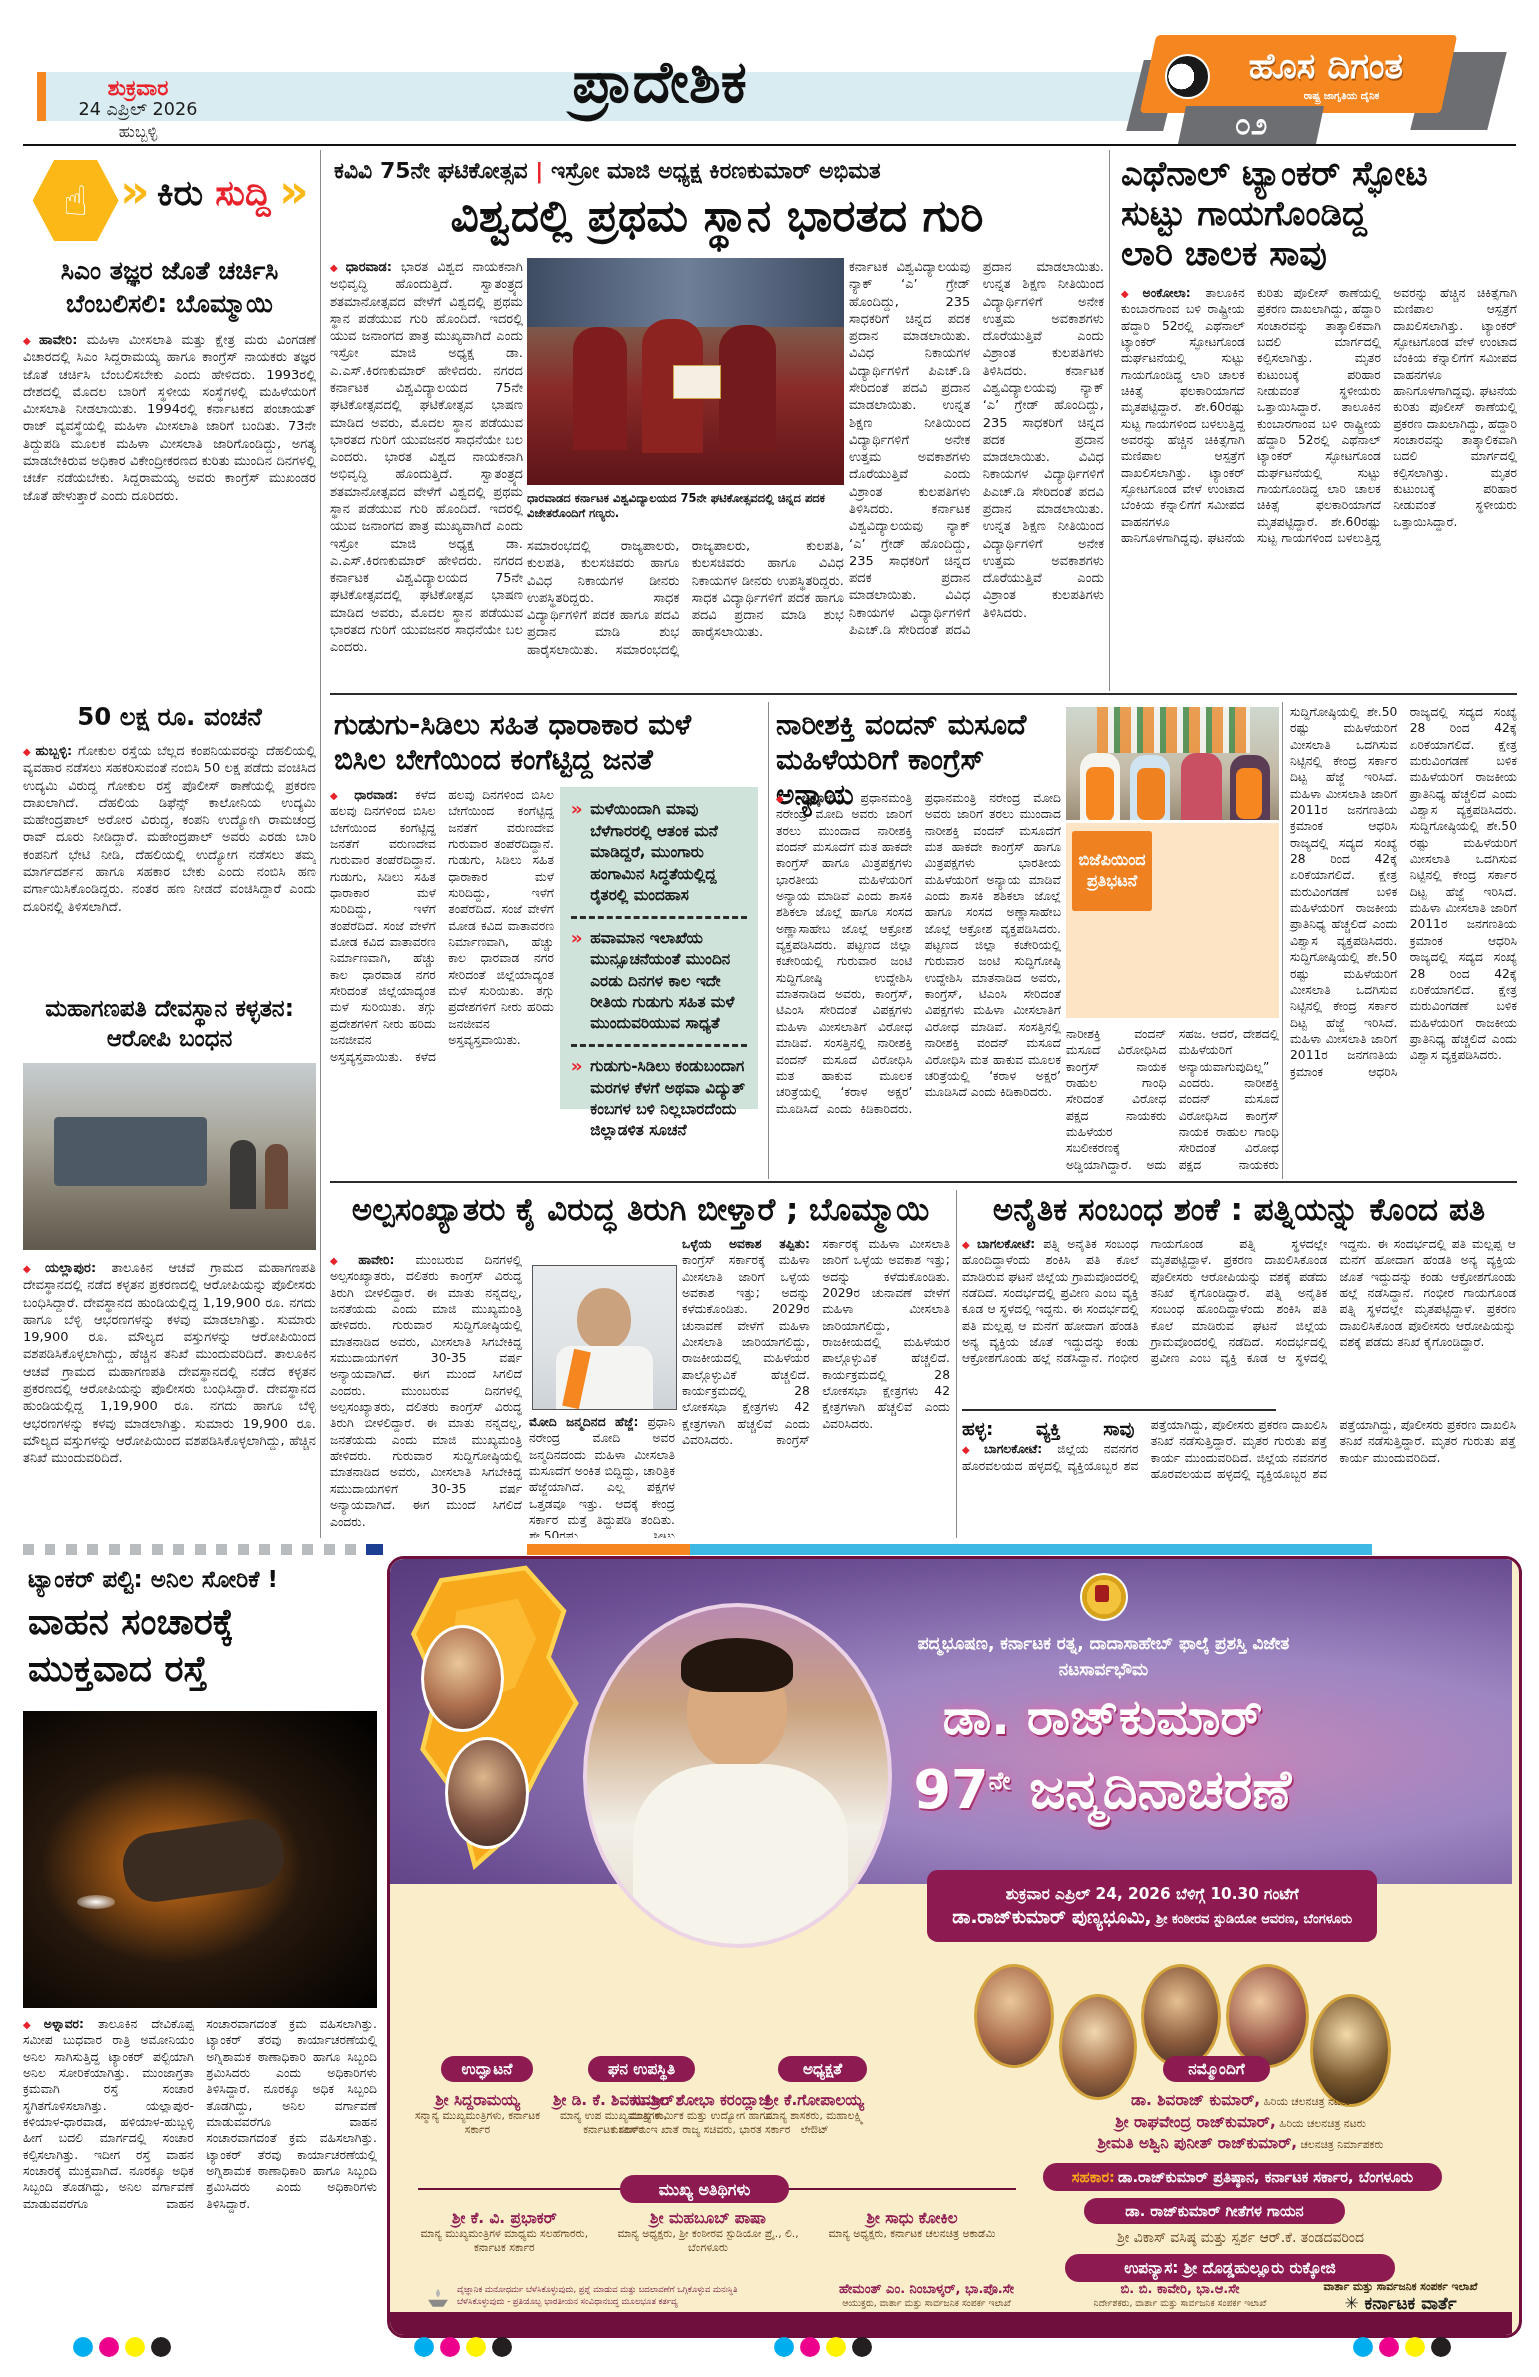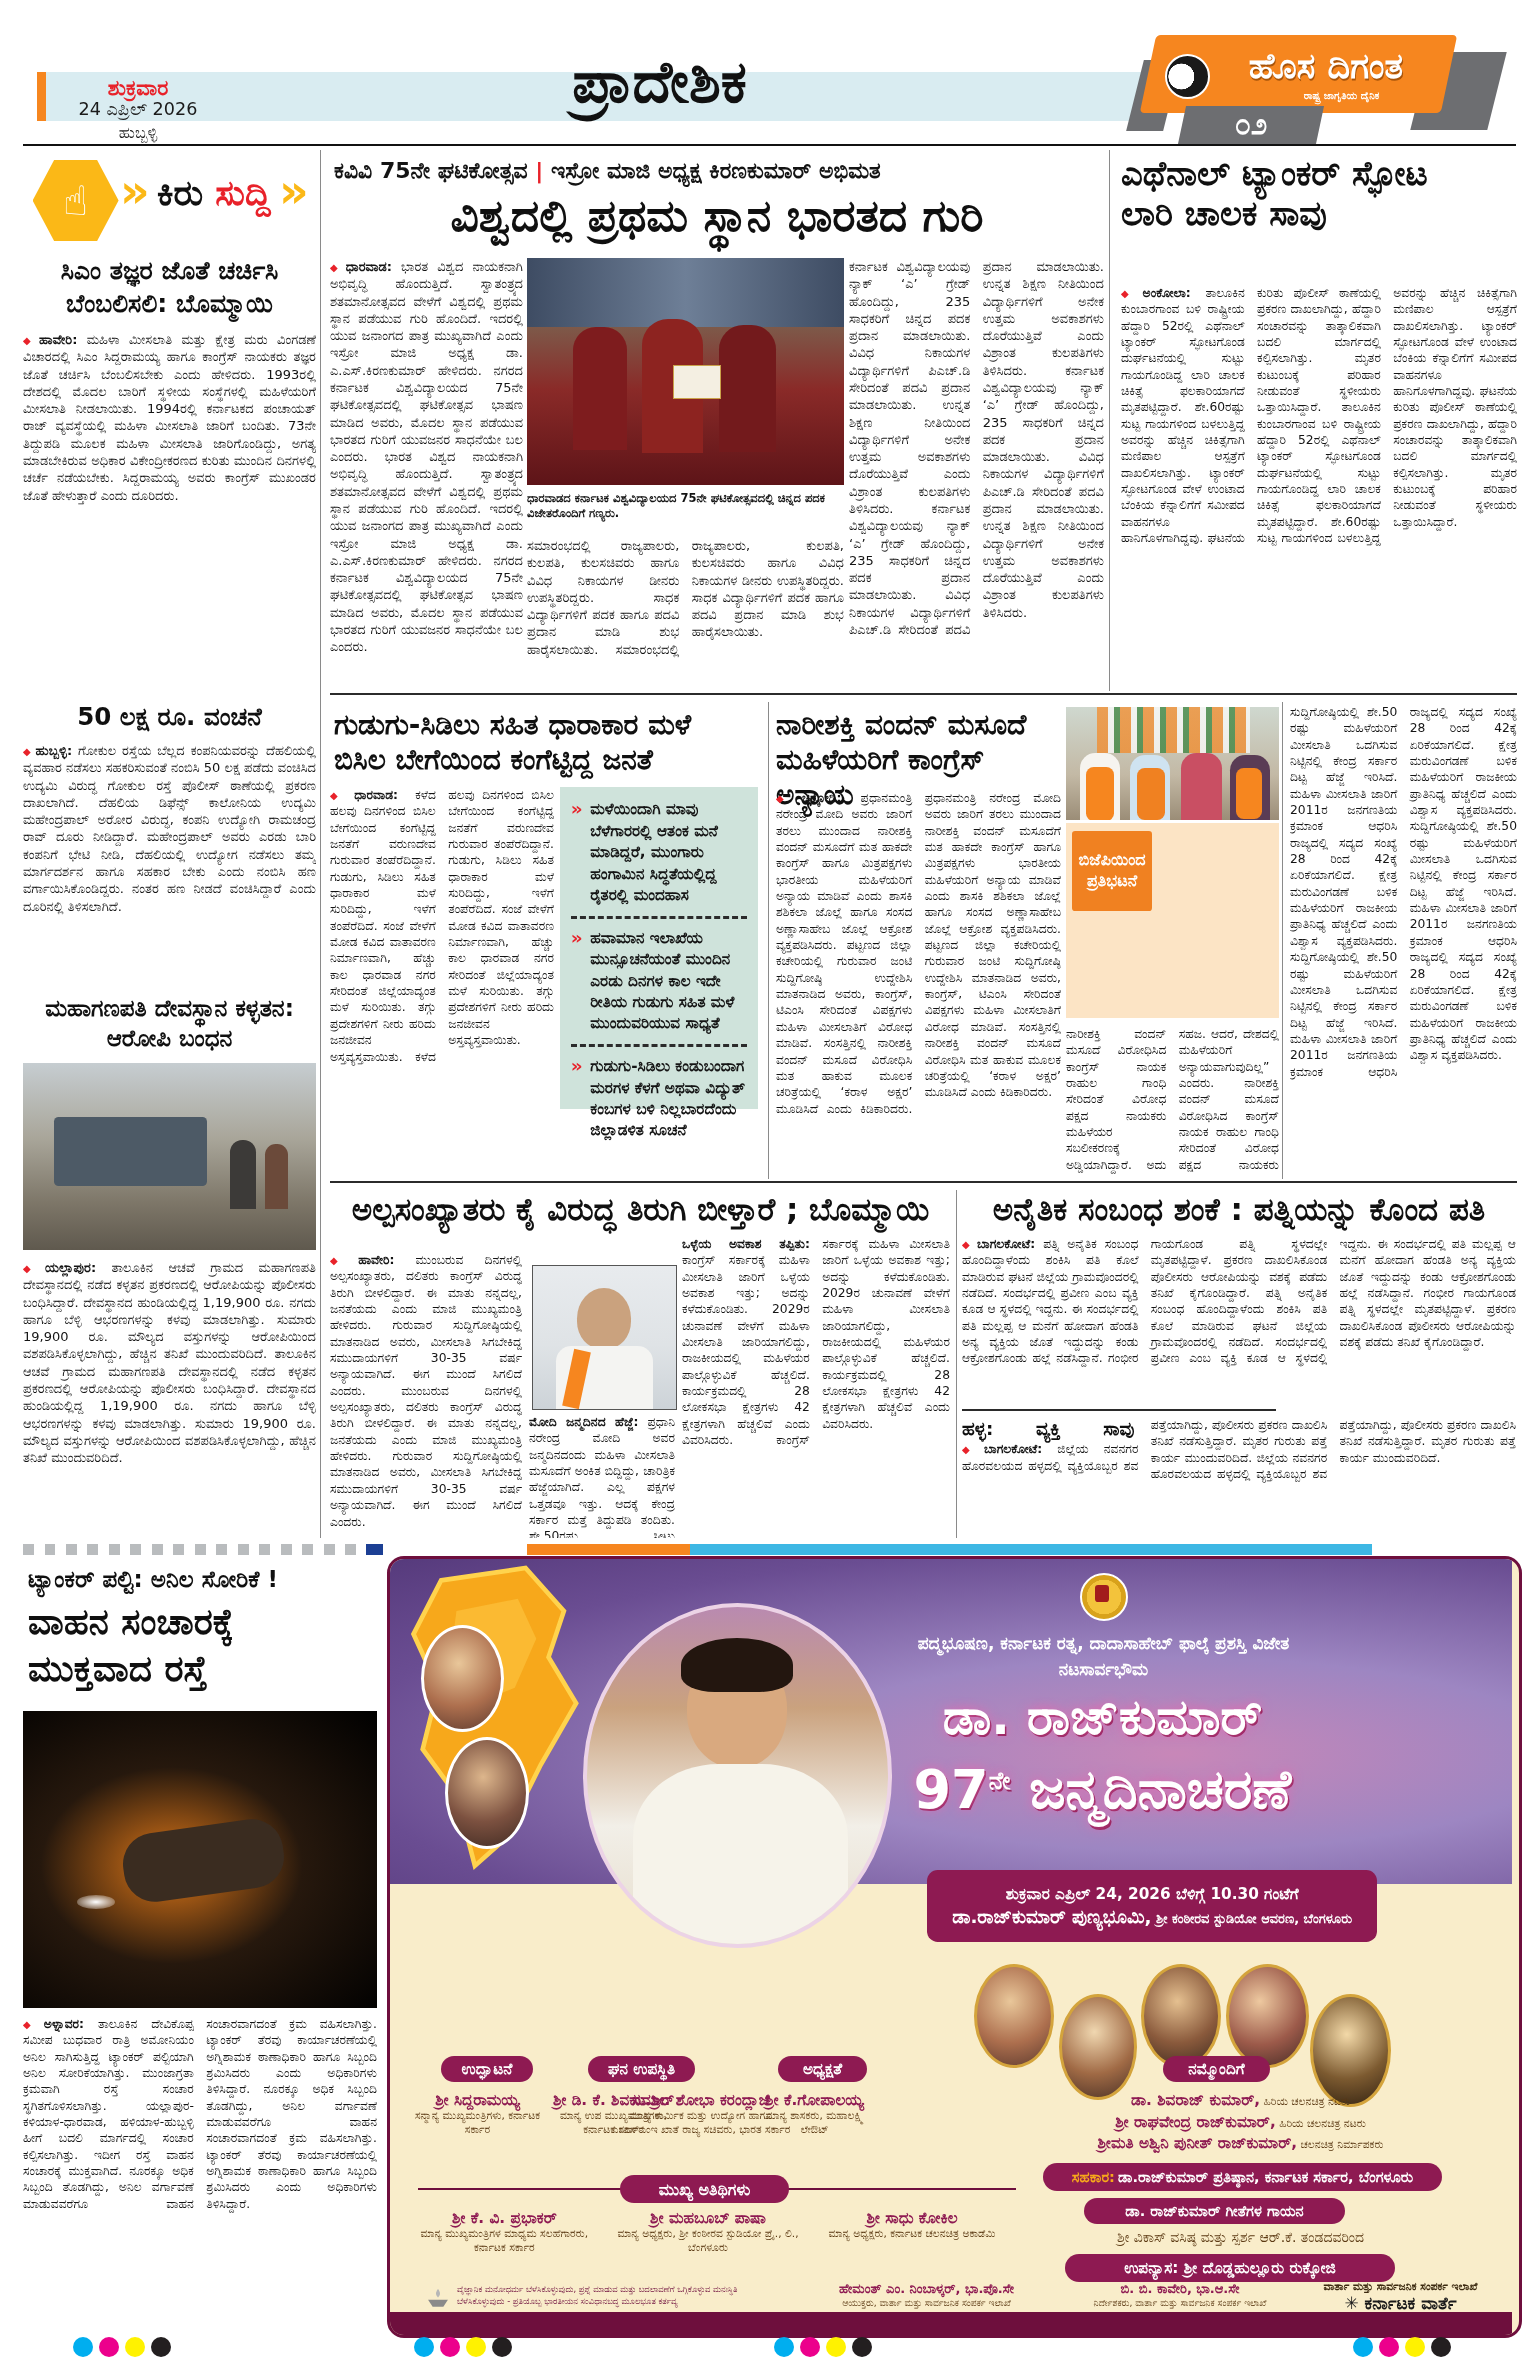--- a/index.html
+++ b/index.html
@@ -34,21 +34,21 @@
 </style>
 </head>
 <body>
 
 <div id="page">
 
   <div class="abs" style="left:37px;top:72px;width:9.2px;height:49px;background:#f6861f;"></div>
   <div class="abs" style="left:46px;top:72px;width:1113px;height:49px;background:#d9ecf1;"></div>
   <div class="abs ctr" style="left:46px;top:76px;width:184px;color:#e8222a;font-weight:800;font-size:21px;">ಶುಕ್ರವಾರ</div>
   <div class="abs ctr" style="left:46px;top:99px;width:184px;font-size:17.6px;color:#1b1b1b;">24 ಎಪ್ರಿಲ್ 2026</div>
-  <div class="abs ctr" style="left:46px;top:123px;width:184px;font-size:16px;color:#1b1b1b;">ಹುಬ್ಬಳ್ಳಿ</div>
+  <div class="abs ctr" style="left:46px;top:123px;width:184px;font-size:16px;color:#1b1b1b;font-family:Liberation Serif, serif;">ಹುಬ್ಬಳ್ಳಿ</div>
   <div class="abs ctr" style="left:491px;top:48px;width:337px;font-size:58px;font-weight:800;color:#111;">ಪ್ರಾದೇಶಿಕ</div>
 
   <div class="abs" style="left:1135px;top:60px;width:37px;height:71px;background:#6d6e71;transform:skewX(-14deg);"></div>
   <div class="abs" style="left:1420px;top:52px;width:77px;height:78px;background:#6d6e71;transform:skewX(-14deg);"></div>
   <div class="abs" style="left:1148px;top:35px;width:301px;height:78px;background:#f6861f;transform:skewX(-12deg);border-radius:4.6px;"></div>
   <div class="abs" style="left:1165px;top:54px;width:41px;height:41px;border-radius:50%;background:radial-gradient(circle at 35% 50%,#ffffff 0 38%,#1a1a1a 39% 100%);border:2.3px solid #fff;"></div>
   <div class="abs" style="left:1211px;top:46px;width:230px;text-align:center;color:#fff;font-weight:800;font-size:35px;text-shadow:0.8px 1.5px 0 #a8540a;">ಹೊಸ ದಿಗಂತ</div>
   <div class="abs" style="left:1257px;top:90px;width:169px;text-align:center;color:#fff;font-weight:700;font-size:10px;">ರಾಷ್ಟ್ರ ಜಾಗೃತಿಯ ದೈನಿಕ</div>
   <div class="abs" style="left:1182px;top:106px;width:138px;height:38px;background:#6d6e71;transform:skewX(-12deg);"></div>
   <div class="abs ctr" style="left:1182px;top:107px;width:138px;color:#fff;font-weight:800;font-size:29px;">೦೨</div>
@@ -115,20 +115,21 @@
   <div class="abs cap" style="left:527px;top:491px;width:317px;height:40px;overflow:hidden;">ಧಾರವಾಡದ ಕರ್ನಾಟಕ ವಿಶ್ವವಿದ್ಯಾಲಯದ 75ನೇ ಘಟಿಕೋತ್ಸವದಲ್ಲಿ ಚಿನ್ನದ ಪದಕ ವಿಜೇತರೊಂದಿಗೆ ಗಣ್ಯರು.</div>
   <div class="abs bt cols2" style="left:527px;top:537px;width:317px;height:155px;">
     <span>ಸಮಾರಂಭದಲ್ಲಿ ರಾಜ್ಯಪಾಲರು, ಕುಲಪತಿ, ಕುಲಸಚಿವರು ಹಾಗೂ ವಿವಿಧ ನಿಕಾಯಗಳ ಡೀನರು ಉಪಸ್ಥಿತರಿದ್ದರು. ಸಾಧಕ ವಿದ್ಯಾರ್ಥಿಗಳಿಗೆ ಪದಕ ಹಾಗೂ ಪದವಿ ಪ್ರದಾನ ಮಾಡಿ ಶುಭ ಹಾರೈಸಲಾಯಿತು. ಸಮಾರಂಭದಲ್ಲಿ ರಾಜ್ಯಪಾಲರು, ಕುಲಪತಿ, ಕುಲಸಚಿವರು ಹಾಗೂ ವಿವಿಧ ನಿಕಾಯಗಳ ಡೀನರು ಉಪಸ್ಥಿತರಿದ್ದರು. ಸಾಧಕ ವಿದ್ಯಾರ್ಥಿಗಳಿಗೆ ಪದಕ ಹಾಗೂ ಪದವಿ ಪ್ರದಾನ ಮಾಡಿ ಶುಭ ಹಾರೈಸಲಾಯಿತು.</span>
   </div>
   <div class="abs bt cols2" style="left:849px;top:258px;width:255px;height:434px;">
     <span>ಕರ್ನಾಟಕ ವಿಶ್ವವಿದ್ಯಾಲಯವು ನ್ಯಾಕ್ ‘ಎ’ ಗ್ರೇಡ್ ಹೊಂದಿದ್ದು, 235 ಸಾಧಕರಿಗೆ ಚಿನ್ನದ ಪದಕ ಪ್ರದಾನ ಮಾಡಲಾಯಿತು. ವಿವಿಧ ನಿಕಾಯಗಳ ವಿದ್ಯಾರ್ಥಿಗಳಿಗೆ ಪಿಎಚ್.ಡಿ ಸೇರಿದಂತೆ ಪದವಿ ಪ್ರದಾನ ಮಾಡಲಾಯಿತು. ಉನ್ನತ ಶಿಕ್ಷಣ ನೀತಿಯಿಂದ ವಿದ್ಯಾರ್ಥಿಗಳಿಗೆ ಅನೇಕ ಉತ್ತಮ ಅವಕಾಶಗಳು ದೊರೆಯುತ್ತಿವೆ ಎಂದು ವಿಶ್ರಾಂತ ಕುಲಪತಿಗಳು ತಿಳಿಸಿದರು. ಕರ್ನಾಟಕ ವಿಶ್ವವಿದ್ಯಾಲಯವು ನ್ಯಾಕ್ ‘ಎ’ ಗ್ರೇಡ್ ಹೊಂದಿದ್ದು, 235 ಸಾಧಕರಿಗೆ ಚಿನ್ನದ ಪದಕ ಪ್ರದಾನ ಮಾಡಲಾಯಿತು. ವಿವಿಧ ನಿಕಾಯಗಳ ವಿದ್ಯಾರ್ಥಿಗಳಿಗೆ ಪಿಎಚ್.ಡಿ ಸೇರಿದಂತೆ ಪದವಿ ಪ್ರದಾನ ಮಾಡಲಾಯಿತು. ಉನ್ನತ ಶಿಕ್ಷಣ ನೀತಿಯಿಂದ ವಿದ್ಯಾರ್ಥಿಗಳಿಗೆ ಅನೇಕ ಉತ್ತಮ ಅವಕಾಶಗಳು ದೊರೆಯುತ್ತಿವೆ ಎಂದು ವಿಶ್ರಾಂತ ಕುಲಪತಿಗಳು ತಿಳಿಸಿದರು. ಕರ್ನಾಟಕ ವಿಶ್ವವಿದ್ಯಾಲಯವು ನ್ಯಾಕ್ ‘ಎ’ ಗ್ರೇಡ್ ಹೊಂದಿದ್ದು, 235 ಸಾಧಕರಿಗೆ ಚಿನ್ನದ ಪದಕ ಪ್ರದಾನ ಮಾಡಲಾಯಿತು. ವಿವಿಧ ನಿಕಾಯಗಳ ವಿದ್ಯಾರ್ಥಿಗಳಿಗೆ ಪಿಎಚ್.ಡಿ ಸೇರಿದಂತೆ ಪದವಿ ಪ್ರದಾನ ಮಾಡಲಾಯಿತು. ಉನ್ನತ ಶಿಕ್ಷಣ ನೀತಿಯಿಂದ ವಿದ್ಯಾರ್ಥಿಗಳಿಗೆ ಅನೇಕ ಉತ್ತಮ ಅವಕಾಶಗಳು ದೊರೆಯುತ್ತಿವೆ ಎಂದು ವಿಶ್ರಾಂತ ಕುಲಪತಿಗಳು ತಿಳಿಸಿದರು.</span>
   </div>
 
   <div class="abs hd" style="left:1121px;top:153px;width:396px;font-size:34px;line-height:1.18;">
     <div>ಎಥೆನಾಲ್ ಟ್ಯಾಂಕರ್ ಸ್ಫೋಟ</div>
+    <div>ಸುಟ್ಟು ಗಾಯಗೊಂಡಿದ್ದ</div>
     <div>ಲಾರಿ ಚಾಲಕ ಸಾವು</div>
   </div>
   <div class="abs bt cols3" style="left:1121px;top:285px;width:396px;height:405px;font-size:12.3px;">
     <span class="dm">◆</span><b class="dl">ಅಂಕೋಲಾ:</b>
     <span>ತಾಲೂಕಿನ ಕುಂಬಾರಗಾಂವ ಬಳಿ ರಾಷ್ಟ್ರೀಯ ಹೆದ್ದಾರಿ 52ರಲ್ಲಿ ಎಥೆನಾಲ್ ಟ್ಯಾಂಕರ್ ಸ್ಫೋಟಗೊಂಡ ದುರ್ಘಟನೆಯಲ್ಲಿ ಸುಟ್ಟು ಗಾಯಗೊಂಡಿದ್ದ ಲಾರಿ ಚಾಲಕ ಚಿಕಿತ್ಸೆ ಫಲಕಾರಿಯಾಗದೆ ಮೃತಪಟ್ಟಿದ್ದಾರೆ. ಶೇ.60ರಷ್ಟು ಸುಟ್ಟ ಗಾಯಗಳಿಂದ ಬಳಲುತ್ತಿದ್ದ ಅವರನ್ನು ಹೆಚ್ಚಿನ ಚಿಕಿತ್ಸೆಗಾಗಿ ಮಣಿಪಾಲ ಆಸ್ಪತ್ರೆಗೆ ದಾಖಲಿಸಲಾಗಿತ್ತು. ಟ್ಯಾಂಕರ್ ಸ್ಫೋಟಗೊಂಡ ವೇಳೆ ಉಂಟಾದ ಬೆಂಕಿಯ ಕೆನ್ನಾಲಿಗೆಗೆ ಸಮೀಪದ ವಾಹನಗಳೂ ಹಾನಿಗೊಳಗಾಗಿದ್ದವು. ಘಟನೆಯ ಕುರಿತು ಪೊಲೀಸ್ ಠಾಣೆಯಲ್ಲಿ ಪ್ರಕರಣ ದಾಖಲಾಗಿದ್ದು, ಹೆದ್ದಾರಿ ಸಂಚಾರವನ್ನು ತಾತ್ಕಾಲಿಕವಾಗಿ ಬದಲಿ ಮಾರ್ಗದಲ್ಲಿ ಕಲ್ಪಿಸಲಾಗಿತ್ತು. ಮೃತರ ಕುಟುಂಬಕ್ಕೆ ಪರಿಹಾರ ನೀಡುವಂತೆ ಸ್ಥಳೀಯರು ಒತ್ತಾಯಿಸಿದ್ದಾರೆ. ತಾಲೂಕಿನ ಕುಂಬಾರಗಾಂವ ಬಳಿ ರಾಷ್ಟ್ರೀಯ ಹೆದ್ದಾರಿ 52ರಲ್ಲಿ ಎಥೆನಾಲ್ ಟ್ಯಾಂಕರ್ ಸ್ಫೋಟಗೊಂಡ ದುರ್ಘಟನೆಯಲ್ಲಿ ಸುಟ್ಟು ಗಾಯಗೊಂಡಿದ್ದ ಲಾರಿ ಚಾಲಕ ಚಿಕಿತ್ಸೆ ಫಲಕಾರಿಯಾಗದೆ ಮೃತಪಟ್ಟಿದ್ದಾರೆ. ಶೇ.60ರಷ್ಟು ಸುಟ್ಟ ಗಾಯಗಳಿಂದ ಬಳಲುತ್ತಿದ್ದ ಅವರನ್ನು ಹೆಚ್ಚಿನ ಚಿಕಿತ್ಸೆಗಾಗಿ ಮಣಿಪಾಲ ಆಸ್ಪತ್ರೆಗೆ ದಾಖಲಿಸಲಾಗಿತ್ತು. ಟ್ಯಾಂಕರ್ ಸ್ಫೋಟಗೊಂಡ ವೇಳೆ ಉಂಟಾದ ಬೆಂಕಿಯ ಕೆನ್ನಾಲಿಗೆಗೆ ಸಮೀಪದ ವಾಹನಗಳೂ ಹಾನಿಗೊಳಗಾಗಿದ್ದವು. ಘಟನೆಯ ಕುರಿತು ಪೊಲೀಸ್ ಠಾಣೆಯಲ್ಲಿ ಪ್ರಕರಣ ದಾಖಲಾಗಿದ್ದು, ಹೆದ್ದಾರಿ ಸಂಚಾರವನ್ನು ತಾತ್ಕಾಲಿಕವಾಗಿ ಬದಲಿ ಮಾರ್ಗದಲ್ಲಿ ಕಲ್ಪಿಸಲಾಗಿತ್ತು. ಮೃತರ ಕುಟುಂಬಕ್ಕೆ ಪರಿಹಾರ ನೀಡುವಂತೆ ಸ್ಥಳೀಯರು ಒತ್ತಾಯಿಸಿದ್ದಾರೆ.</span>
   </div>
 
   <div class="abs hd" style="left:334px;top:707px;width:429px;font-size:28px;line-height:1.25;">
     <div>ಗುಡುಗು-ಸಿಡಿಲು ಸಹಿತ ಧಾರಾಕಾರ ಮಳೆ</div>
     <div>ಬಿಸಿಲ ಬೇಗೆಯಿಂದ ಕಂಗೆಟ್ಟಿದ್ದ ಜನತೆ</div>

